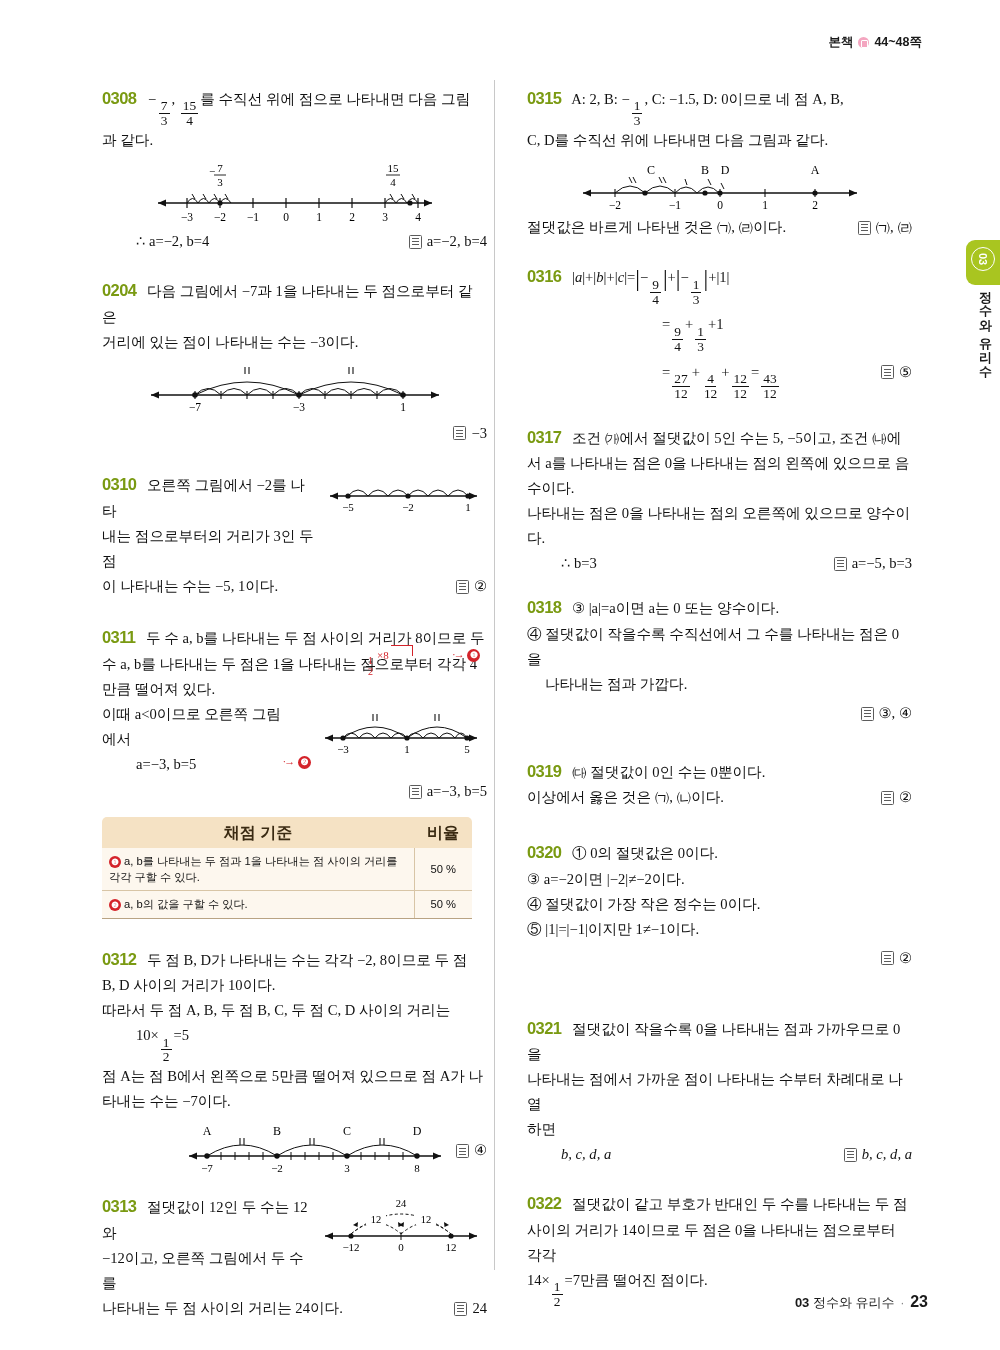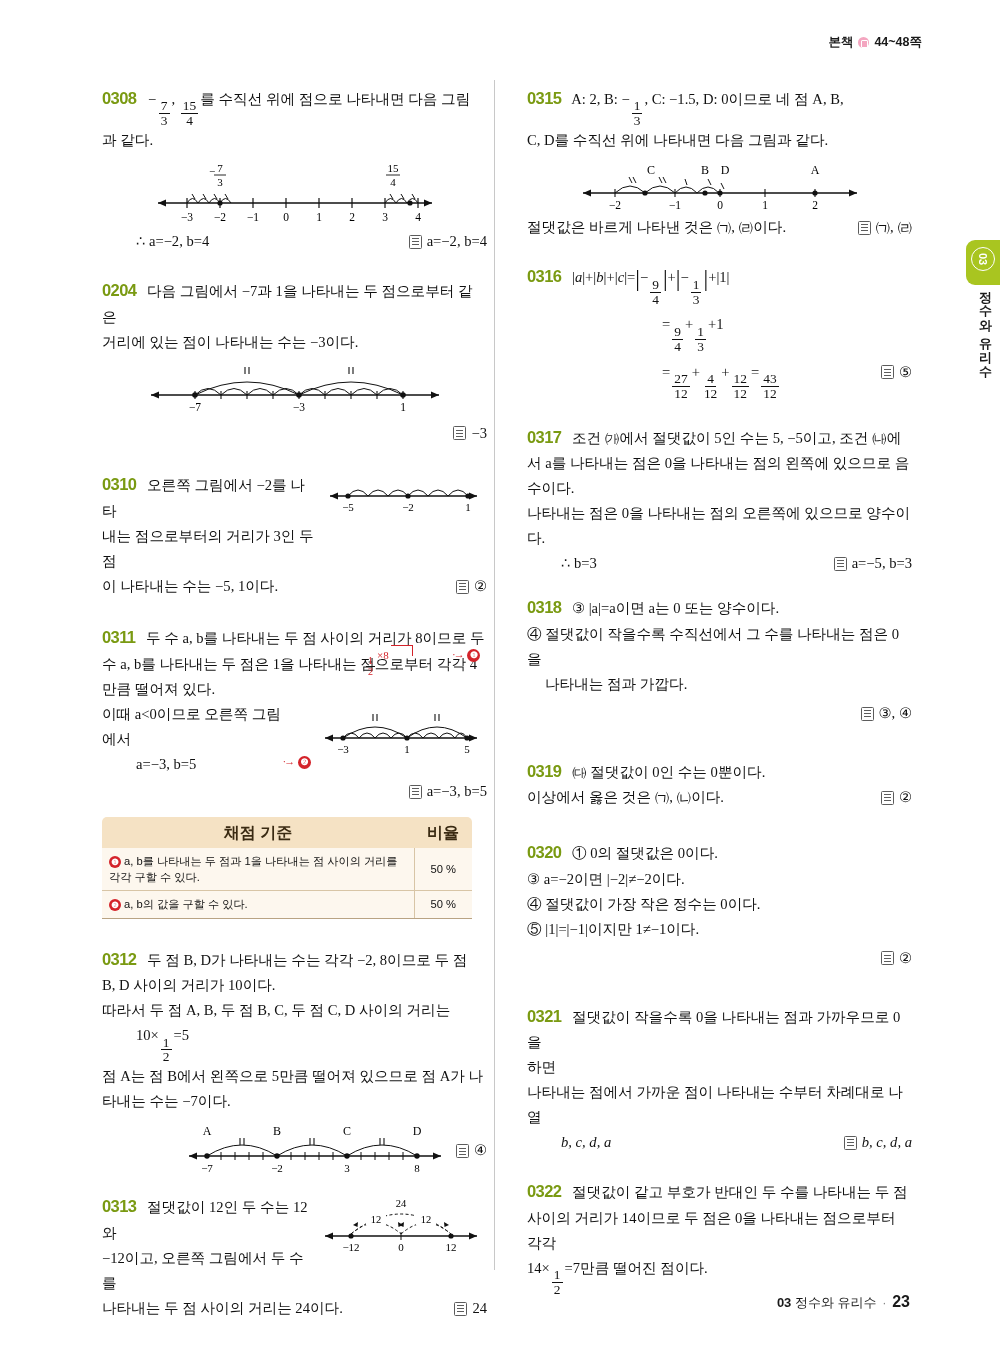--- a/index.html
+++ b/index.html
@@ -143,21 +143,21 @@
   .redann { color:#d4232a; font-size:11px; position:absolute; white-space:nowrap; }
   .redcirc {
     display:inline-block; width:13px; height:13px; border-radius:50%;
     background:#d4232a; color:#fff; font-size:9px; font-weight:bold;
     text-align:center; line-height:13px;
     font-family:"Liberation Sans", sans-serif;
   }
 
   
   .footer {
-    position:absolute; bottom:38px; right:90px;
+    position:absolute; bottom:38px; right:72px;
     font-family:"Liberation Sans", sans-serif;
     font-size:13px; color:#1a1a1a;
   }
   .footer .fnum { font-weight:bold; }
   .footer .fpage { font-weight:bold; font-size:16px; }
   .footer .fsep { color:#888; margin:0 2px; }
 
   .clear { clear:both; }
 </style>
 </head>
@@ -736,25 +736,25 @@
       <div class="line">⑤ |1|=|−1|이지만 1≠−1이다.</div>
       <div class="ans-right" style="margin-top:4px;">
         <span class="ans-inline">
           <span class="ansbox"></span>
           <span>②</span>
         </span>
       </div>
       <div class="clear"></div>
     </div>
 
-    <div class="sol" style="margin-top:28px;">
+    <div class="sol" style="margin-top:40px;">
       <span class="qnum">0321</span>
       <span class="body">절댓값이 작을수록 0을 나타내는 점과 가까우므로 0을</span>
+      <div class="line">나타내는 점에서 가까운 점이 나타내는 수부터 차례대로 나열</div>
       <div class="line">하면</div>
-      <div class="line">나타내는 점에서 가까운 점이 나타내는 수부터 차례대로 나열</div>
       <div class="line indent">
         <span class="mi">b, c, d, a</span>
         <span class="ans">
           <span class="ansbox"></span>
           <span class="mi">b, c, d, a</span>
         </span>
       </div>
       <div class="clear"></div>
     </div>
 

